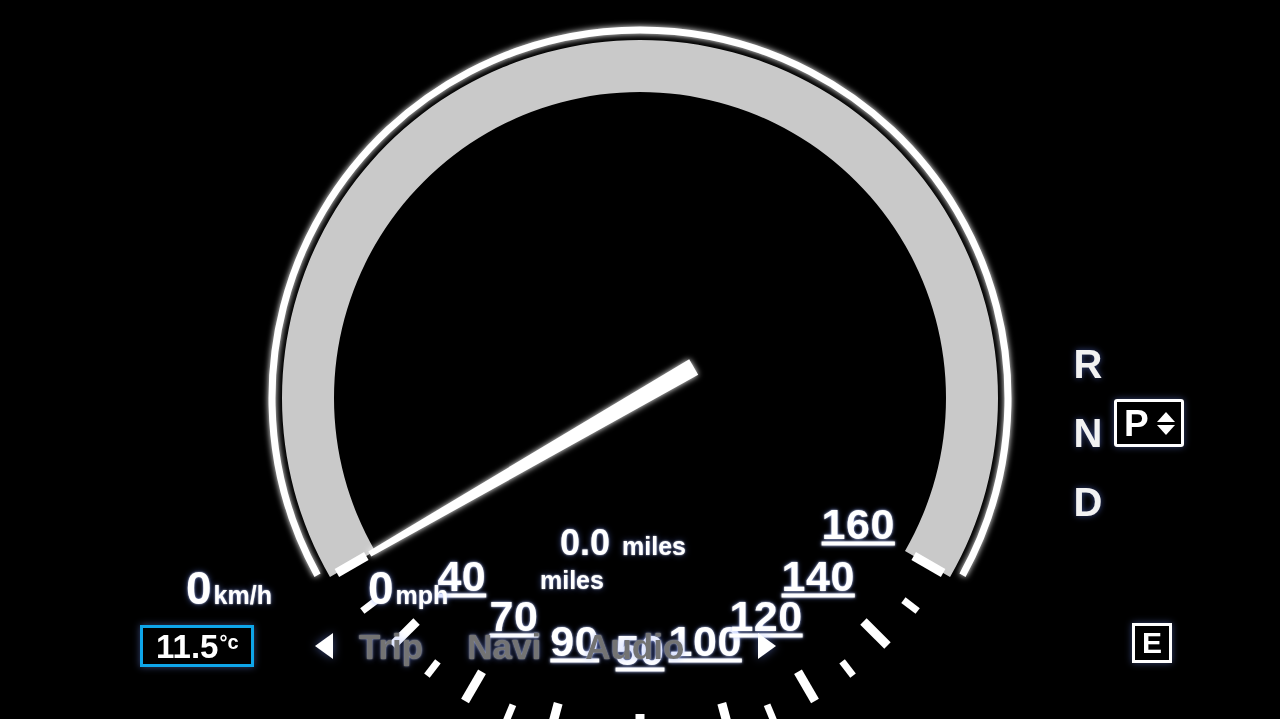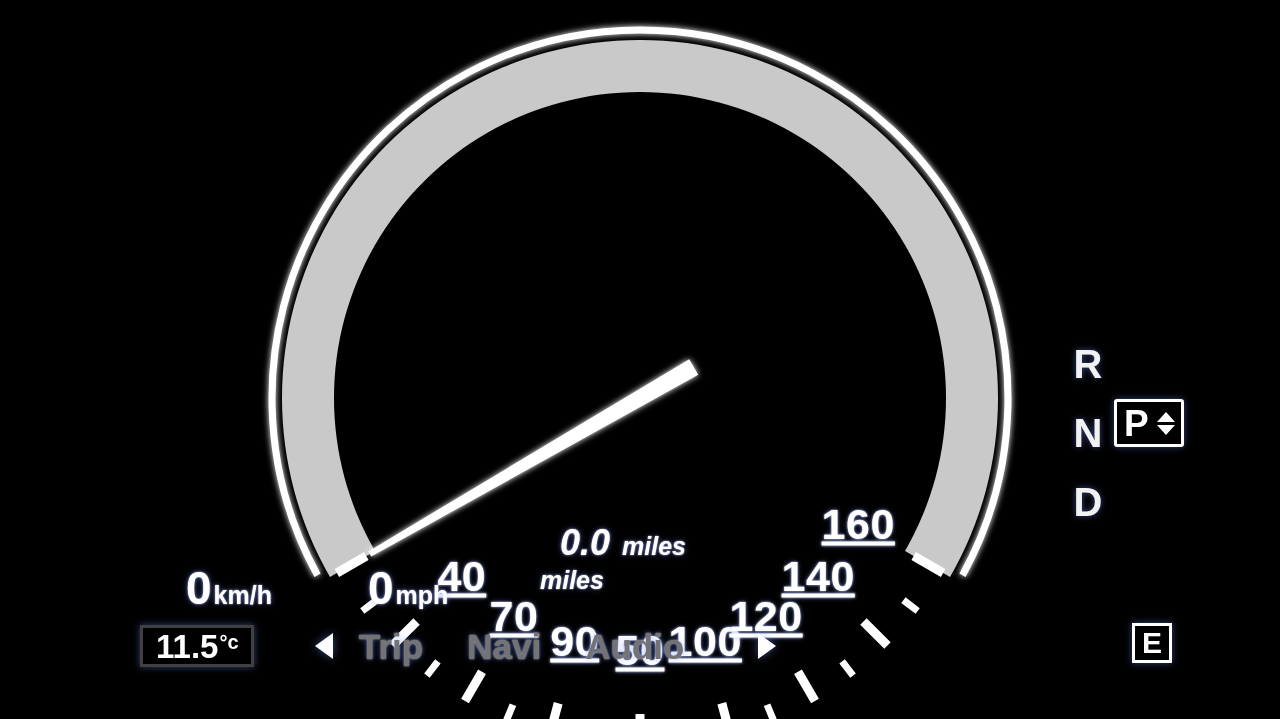--- a/index.html
+++ b/index.html
@@ -73,21 +73,20 @@
   #trip-block {
     position: absolute;
     left: 560px;
     top: 524px;
     text-align: left;
   }
   .trip-row {
     display: flex;
     align-items: baseline;
     white-space: nowrap;
-    font-style: italic;
     text-shadow: 0 0 6px rgba(110,140,255,0.5), 0 0 2px rgba(255,255,255,0.85);
     text-align: center;
   }
   #odo-row { margin-top: 4px; }
   .trip-value {
     font-size: 36px;
     font-weight: 700;
     line-height: 1.08;
   }
   #odo-row .trip-value { font-size: 39px; }
@@ -176,21 +175,21 @@
     line-height: 1;
     color: #ffffff;
   }
 
   
   #temp-badge {
     position: absolute;
     left: 140px;
     top: 625px;
     height: 42px;
-    border: 3px solid #404040;
+    border: 3px solid #0ea5e9;
     box-sizing: border-box;
     display: flex;
     align-items: center;
     padding: 0 12px 0 13px;
     box-shadow: 0 0 7px rgba(120,150,255,0.45);
   }
   #temp-value {
     font-size: 33px;
     font-weight: 700;
     line-height: 1;

